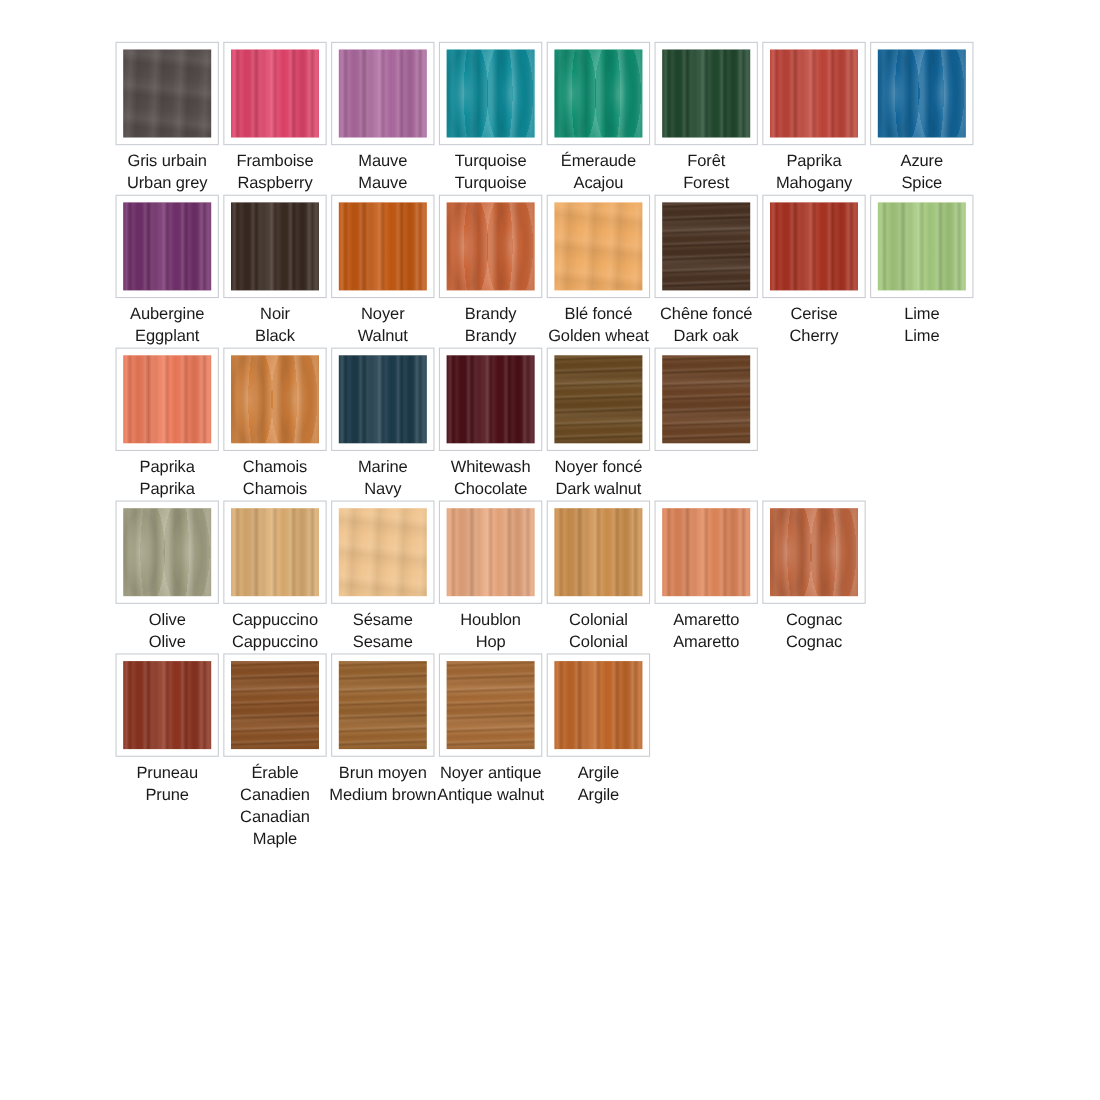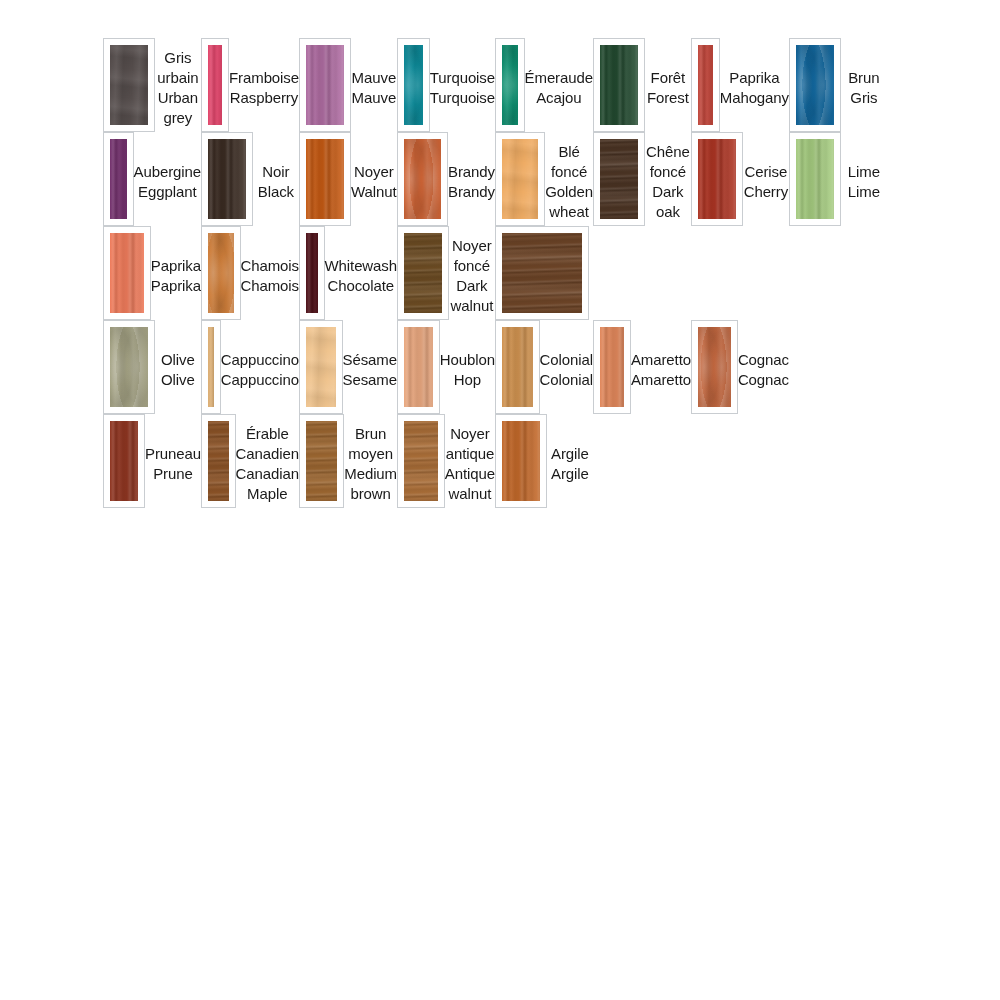--- a/index.html
+++ b/index.html
@@ -30,21 +30,21 @@
     justify-content: flex-start;
     align-items: flex-start;
     padding-left: 103px;
     margin-bottom: 0;
   }
 
   .swatch-cell {
     width: 98px;
     flex: 0 0 98px;
     display: flex;
-    flex-direction: row;
+    flex-direction: column;
     align-items: center;
     box-sizing: border-box;
   }
 
   
   .swatch-card {
     width: 94px;
     height: 94px;
     box-sizing: border-box;
     border: 1px solid #c9cdd1;
@@ -227,22 +227,22 @@
         <div class="swatch-labels">
           <span class="label-fr">Paprika</span>
           <span class="label-en">Mahogany</span>
         </div>
       </div>
       <div class="swatch-cell">
         <div class="swatch-card">
           <div class="swatch-tile grain-figured" style="background-color: rgb(17, 102, 156);"></div>
         </div>
         <div class="swatch-labels">
-          <span class="label-fr">Brun</span>
-          <span class="label-en">Gris</span>
+          <span class="label-fr">Azure</span>
+          <span class="label-en">Spice</span>
         </div>
       </div>
     </div>
     <div class="swatch-row">
       <div class="swatch-cell">
         <div class="swatch-card">
           <div class="swatch-tile grain-vertical" style="background-color: rgb(114, 49, 108);"></div>
         </div>
         <div class="swatch-labels">
           <span class="label-fr">Aubergine</span>
@@ -327,20 +327,29 @@
         <div class="swatch-card">
           <div class="swatch-tile grain-figured" style="background-color: rgb(210, 128, 59);"></div>
         </div>
         <div class="swatch-labels">
           <span class="label-fr">Chamois</span>
           <span class="label-en">Chamois</span>
         </div>
       </div>
       <div class="swatch-cell">
         <div class="swatch-card">
+          <div class="swatch-tile grain-vertical" style="background-color: rgb(29, 60, 76);"></div>
+        </div>
+        <div class="swatch-labels">
+          <span class="label-fr">Marine</span>
+          <span class="label-en">Navy</span>
+        </div>
+      </div>
+      <div class="swatch-cell">
+        <div class="swatch-card">
           <div class="swatch-tile grain-vertical" style="background-color: rgb(77, 16, 24);"></div>
         </div>
         <div class="swatch-labels">
           <span class="label-fr">Whitewash</span>
           <span class="label-en">Chocolate</span>
         </div>
       </div>
       <div class="swatch-cell">
         <div class="swatch-card">
           <div class="swatch-tile grain-horizontal" style="background-color: rgb(106, 74, 34);"></div>

